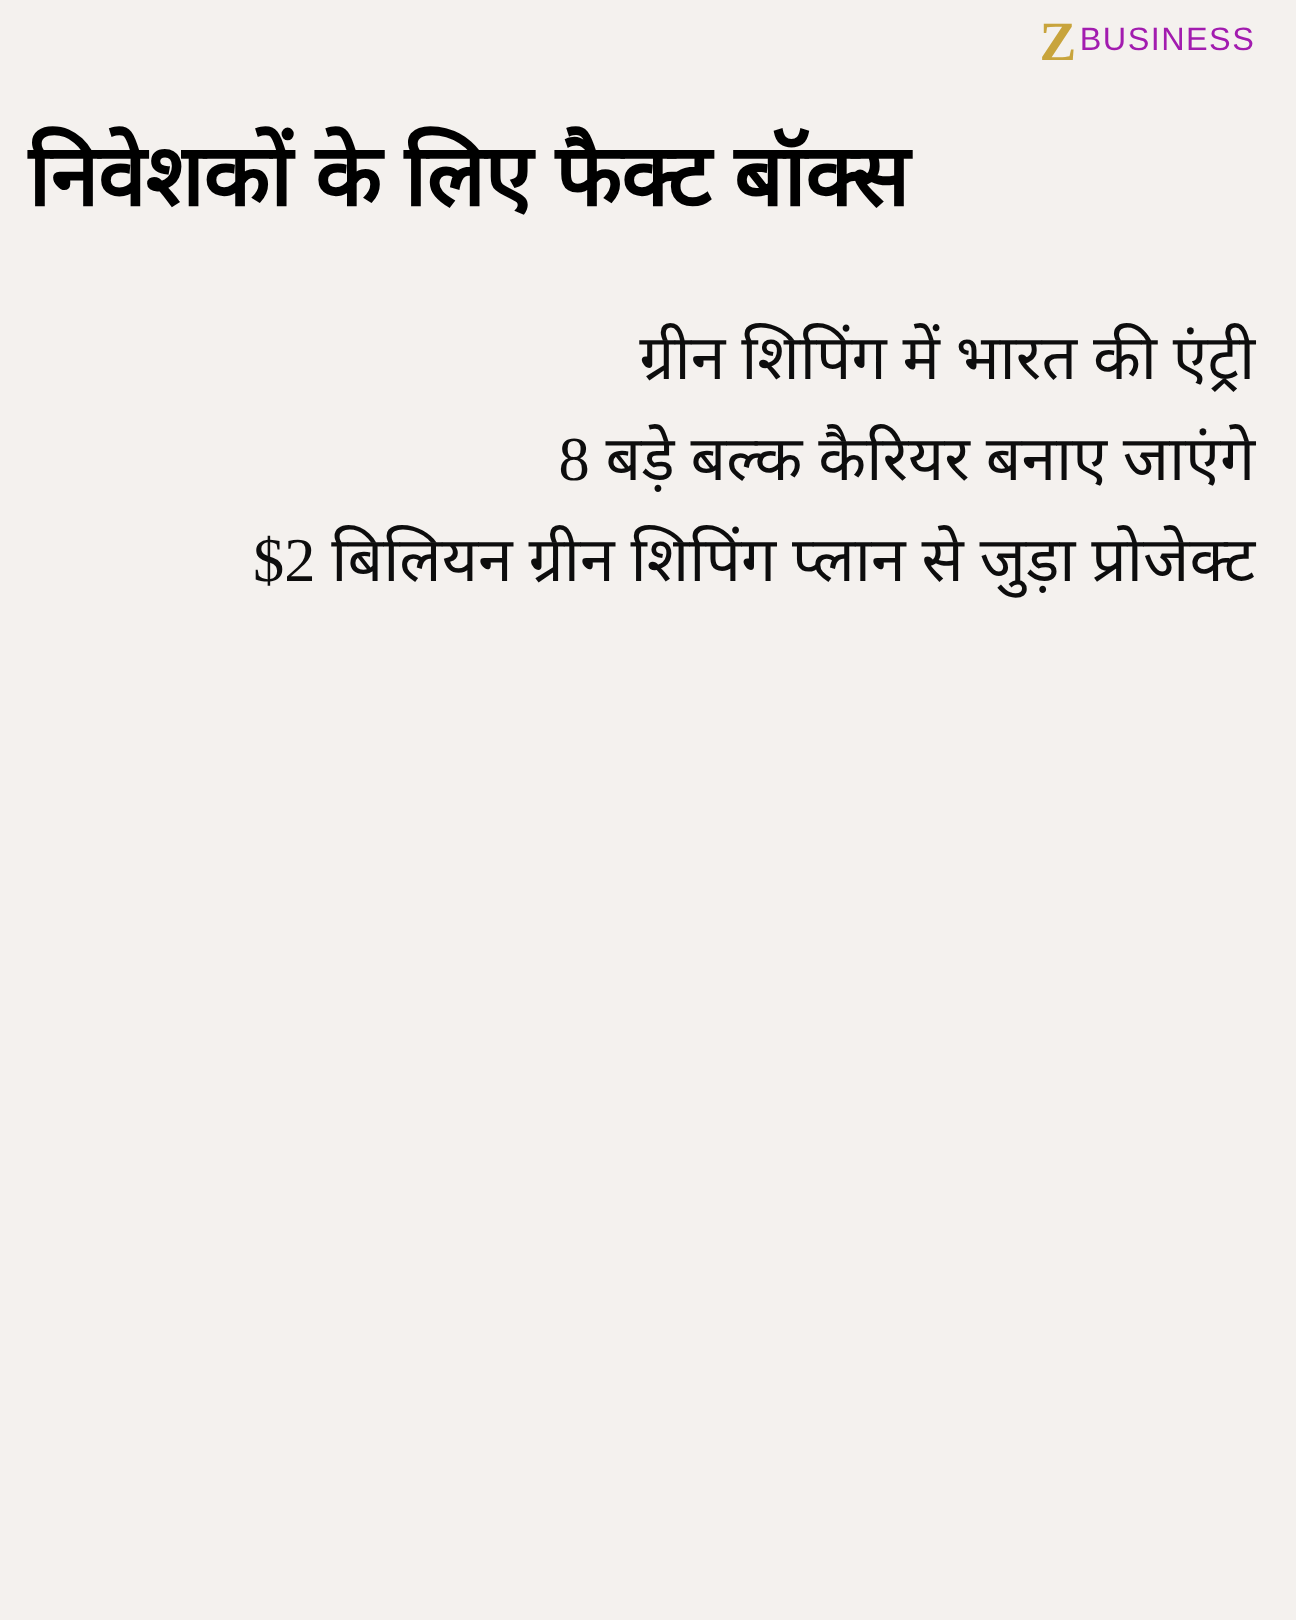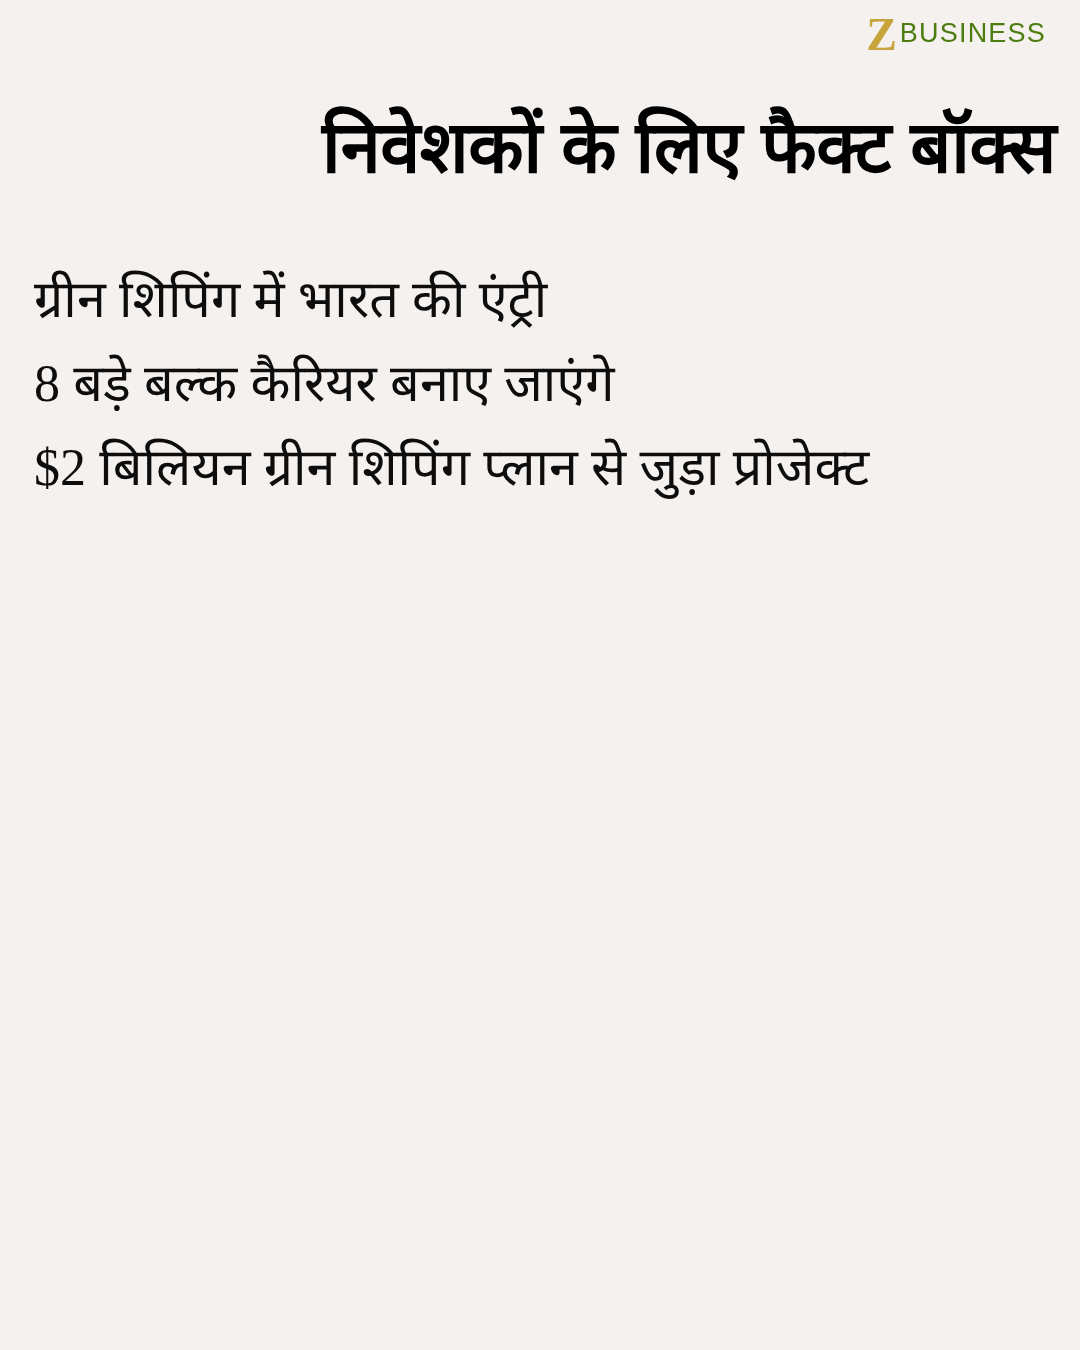--- a/index.html
+++ b/index.html
@@ -43,30 +43,30 @@
     color: #c8a43c;
     letter-spacing: -1px;
     position: relative;
     top: 2px;
   }
   .brand-word {
     font-family: "Liberation Sans", sans-serif;
     font-size: 27px;
     font-weight: 400;
     letter-spacing: 1.2px;
-    color: #4d7c0f;
+    color: #a21caf;
   }
 
   
   .headline {
     position: absolute;
     top: 62px;
     left: 0;
     width: 1080px;
-    text-align: right;
+    text-align: left;
     font-family: "Liberation Sans", "DejaVu Sans", sans-serif;
     font-weight: 700;
     font-size: 72px;
     line-height: 1.05;
     color: #000000;
     letter-spacing: -0.5px;
     padding: 0 24px;
     box-sizing: border-box;
   }
 
@@ -79,20 +79,21 @@
     display: block;
   }
   .fact-line {
     font-family: "Liberation Serif", "DejaVu Serif", serif;
     font-size: 52px;
     line-height: 1.62;
     color: #0d0d0d;
     font-weight: 400;
     letter-spacing: 0.1px;
     white-space: normal;
+    text-align: right;
   }
 </style>
 </head>
 <body>
 
 <div class="card">
 
   <div class="brand">
     <span class="brand-z">Z</span>
     <span class="brand-word">BUSINESS</span>

